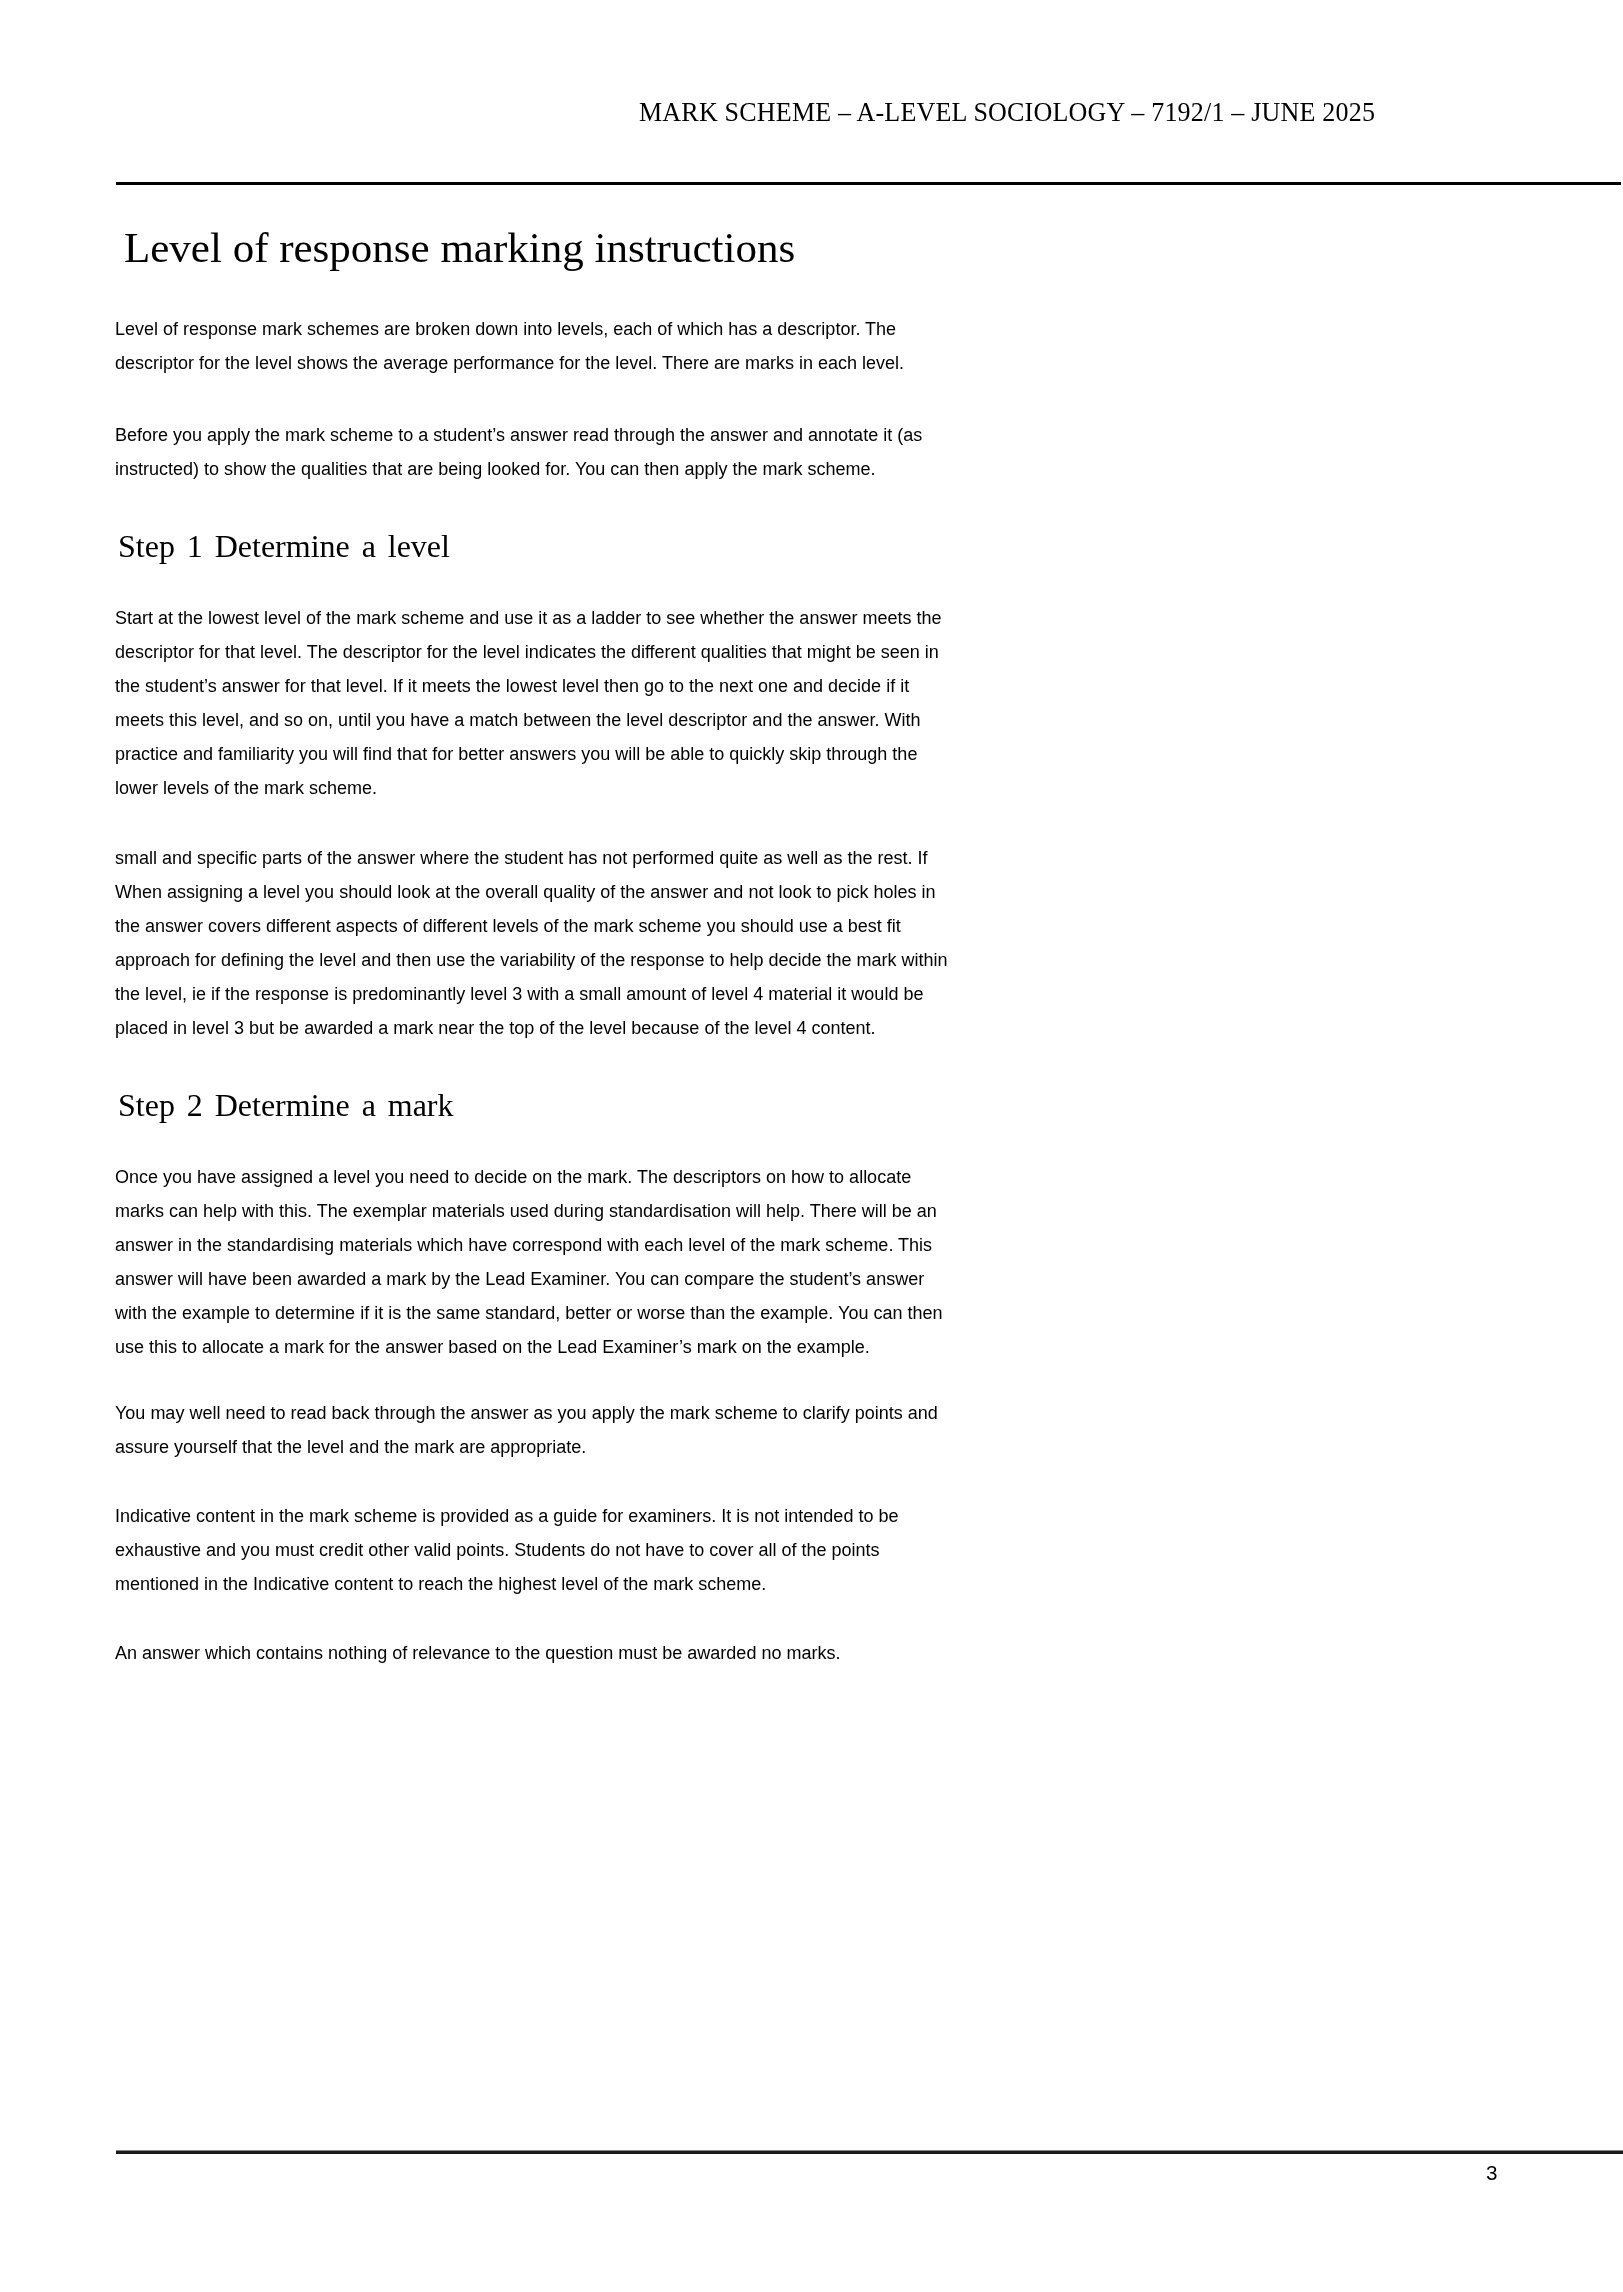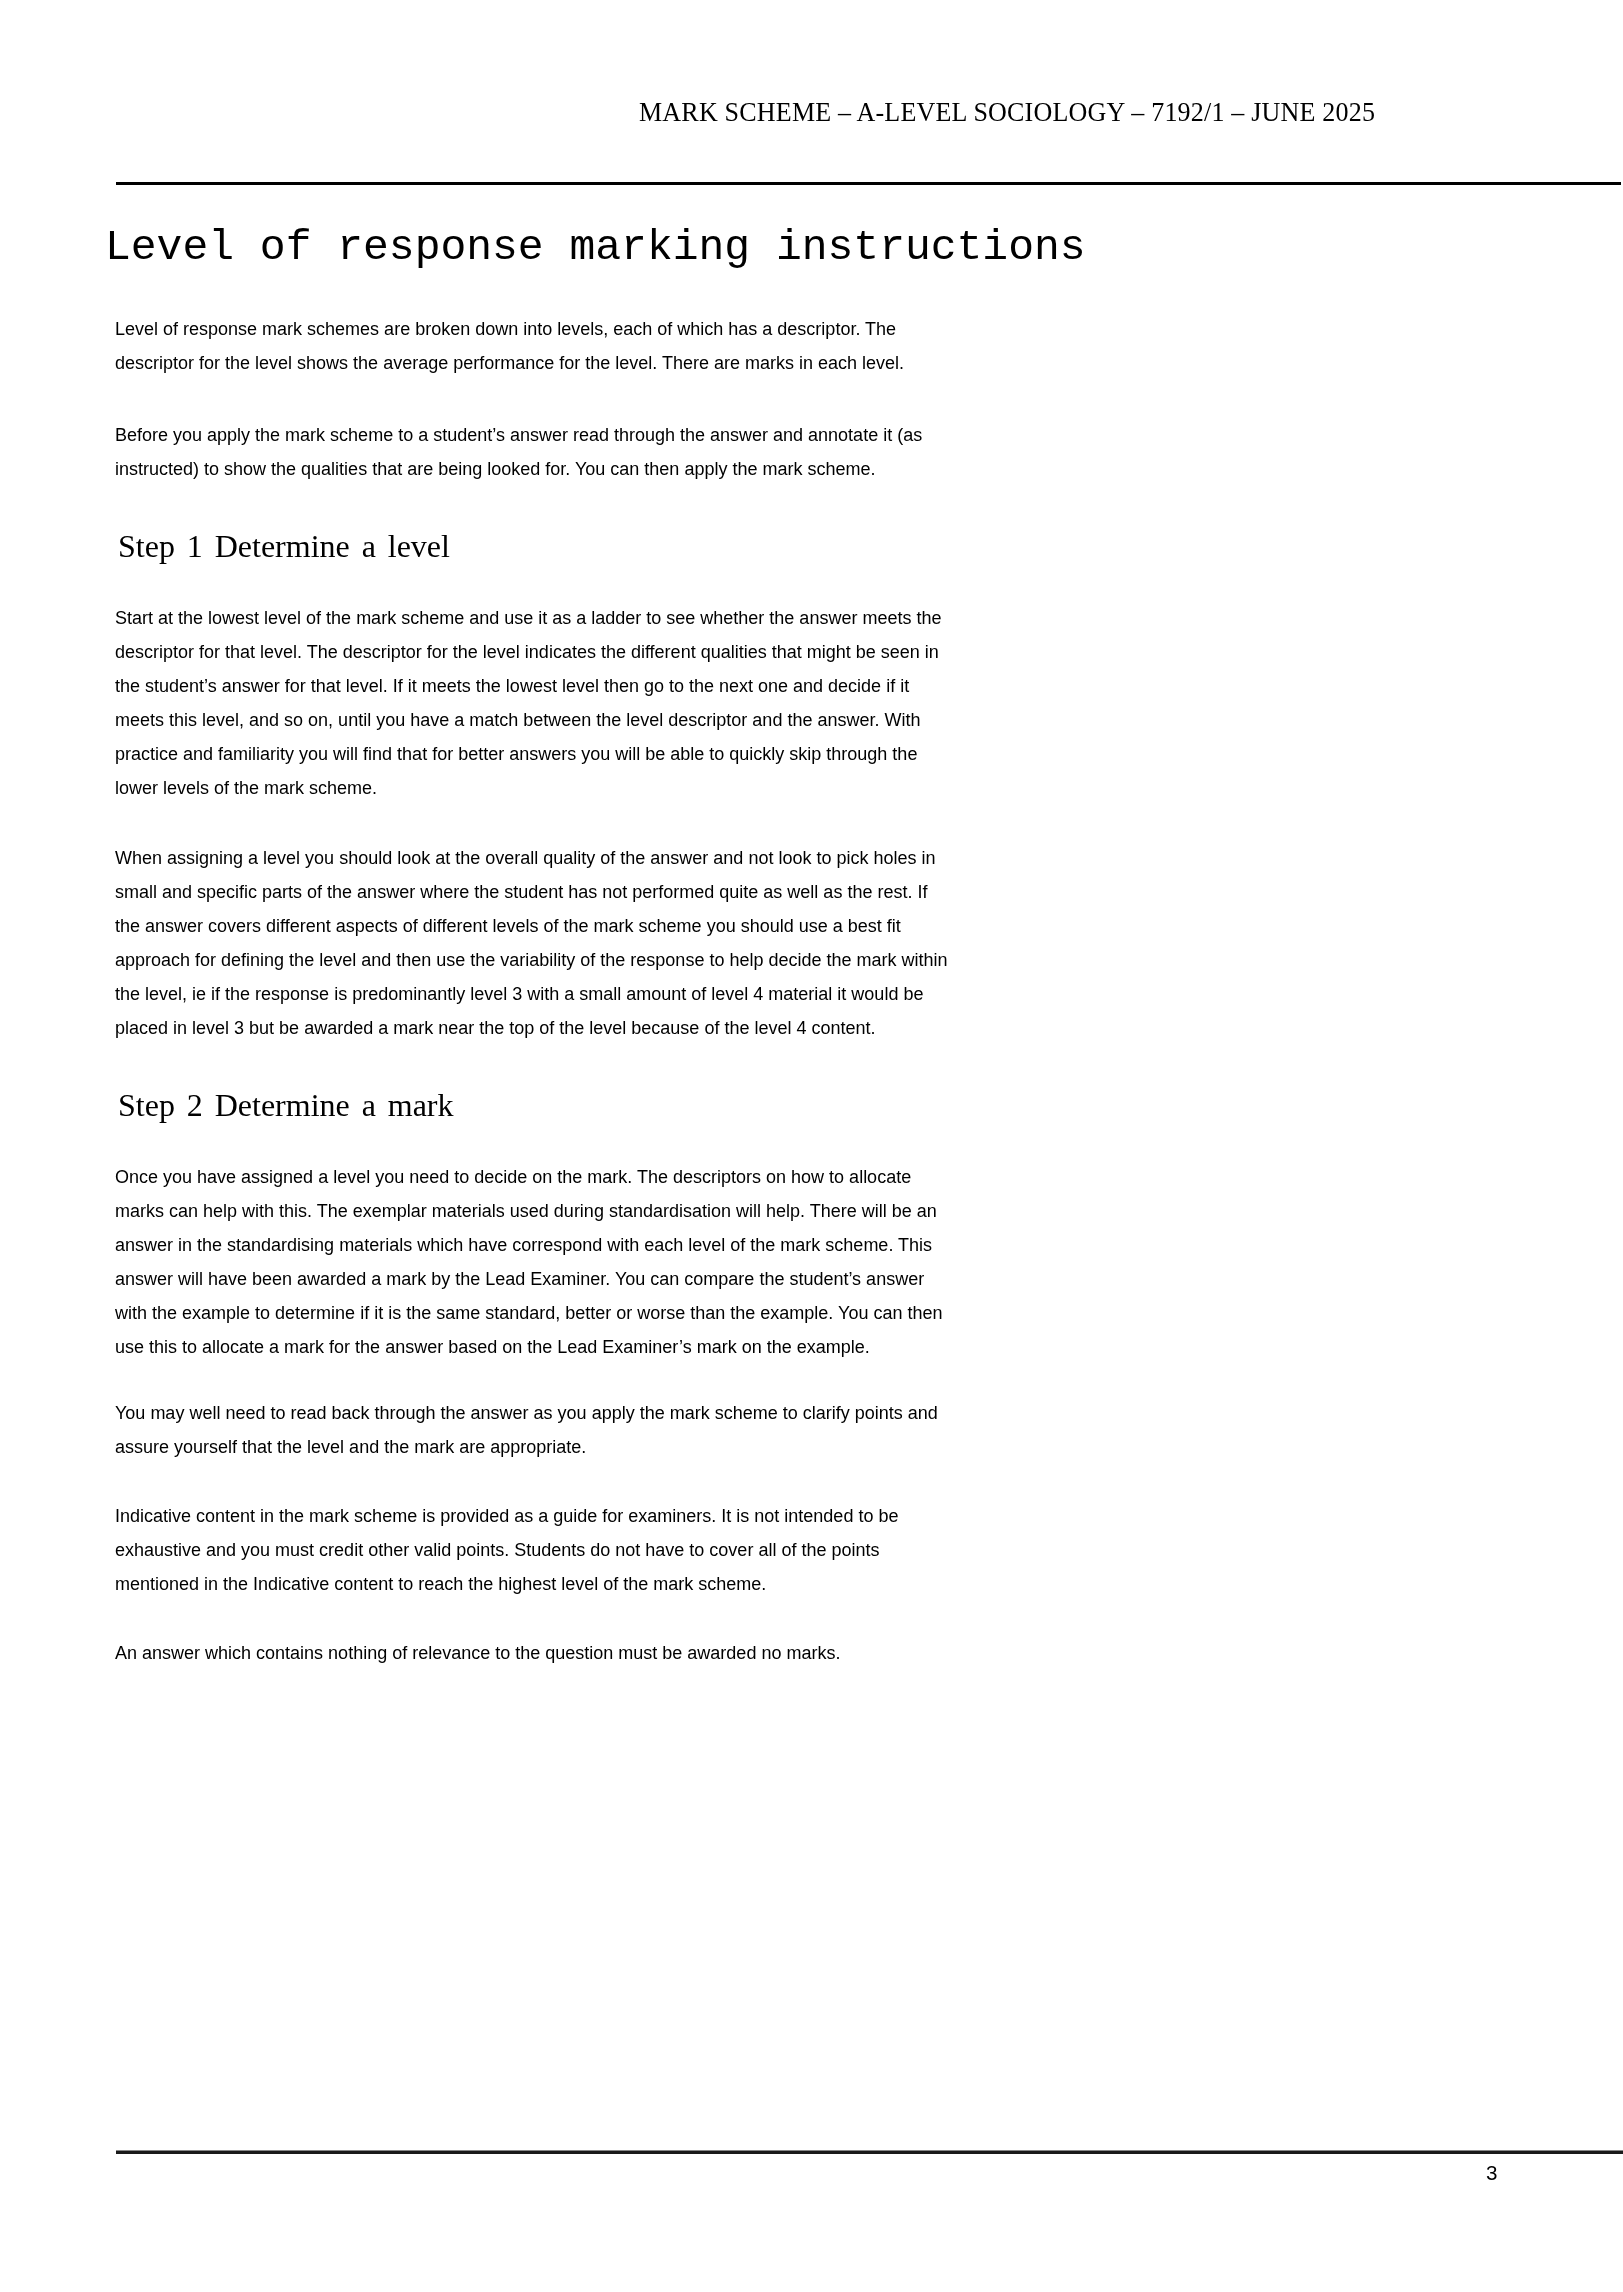--- a/index.html
+++ b/index.html
@@ -6,22 +6,22 @@
   body { width: 1623px; height: 2293px; position: relative; overflow: hidden; color: #000; }
   .page { position: absolute; left: 0; top: 0; width: 1309px; height: 2293px; }
   .running-header {
     position: absolute; left: 639px; top: 96px; white-space: nowrap;
     font-family: "Liberation Serif", "DejaVu Serif", serif; font-size: 28px;
     transform: scaleX(0.93); transform-origin: left top; letter-spacing: 0.2px;
   }
   .rule-top { position: absolute; left: 116px; top: 182px; width: 1505px; height: 2.9px; background: #000; }
   .rule-bottom { position: absolute; left: 116px; top: 2151px; width: 1507px; height: 2.9px; background: #1a1a1a; box-shadow: 0 -1px 0 #888; }
   .h1 {
-    position: absolute; left: 105px; top: 223px; white-space: nowrap;
-    font-family: Liberation Mono, monospace; font-size: 43px; font-weight: normal; margin: 0;
+    position: absolute; left: 124px; top: 223px; white-space: nowrap;
+    font-family: Liberation Serif, serif; font-size: 43px; font-weight: normal; margin: 0;
   }
   .h2 {
     position: absolute; left: 114px; white-space: nowrap;
     font-family: "Liberation Serif", "DejaVu Serif", serif; font-size: 32px; font-weight: normal; margin: 4px;
     word-spacing: 3.9px;
   }
   .para {
     position: absolute; left: 115px; margin: 0;
     font-family: "Liberation Sans", "DejaVu Sans", sans-serif; font-size: 18px; line-height: 34px;
   }
@@ -56,22 +56,22 @@
   <p class="para" style="top:601px">
     <span class="line">Start at the lowest level of the mark scheme and use it as a ladder to see whether the answer meets the</span>
     <span class="line">descriptor for that level.  The descriptor for the level indicates the different qualities that might be seen in</span>
     <span class="line">the student’s answer for that level.  If it meets the lowest level then go to the next one and decide if it</span>
     <span class="line">meets this level, and so on, until you have a match between the level descriptor and the answer.  With</span>
     <span class="line">practice and familiarity you will find that for better answers you will be able to quickly skip through the</span>
     <span class="line">lower levels of the mark scheme.</span>
   </p>
 
   <p class="para" style="top:841px">
+    <span class="line">small and specific parts of the answer where the student has not performed quite as well as the rest.  If</span>
     <span class="line">When assigning a level you should look at the overall quality of the answer and not look to pick holes in</span>
-    <span class="line">small and specific parts of the answer where the student has not performed quite as well as the rest.  If</span>
     <span class="line">the answer covers different aspects of different levels of the mark scheme you should use a best fit</span>
     <span class="line">approach for defining the level and then use the variability of the response to help decide the mark within</span>
     <span class="line">the level, ie if the response is predominantly level 3 with a small amount of level 4 material it would be</span>
     <span class="line">placed in level 3 but be awarded a mark near the top of the level because of the level 4 content.</span>
   </p>
 
   <h2 class="h2" style="top:1083px">Step  2 Determine a mark</h2>
 
   <p class="para" style="top:1160px">
     <span class="line">Once you have assigned a level you need to decide on the mark.  The descriptors on how to allocate</span>

